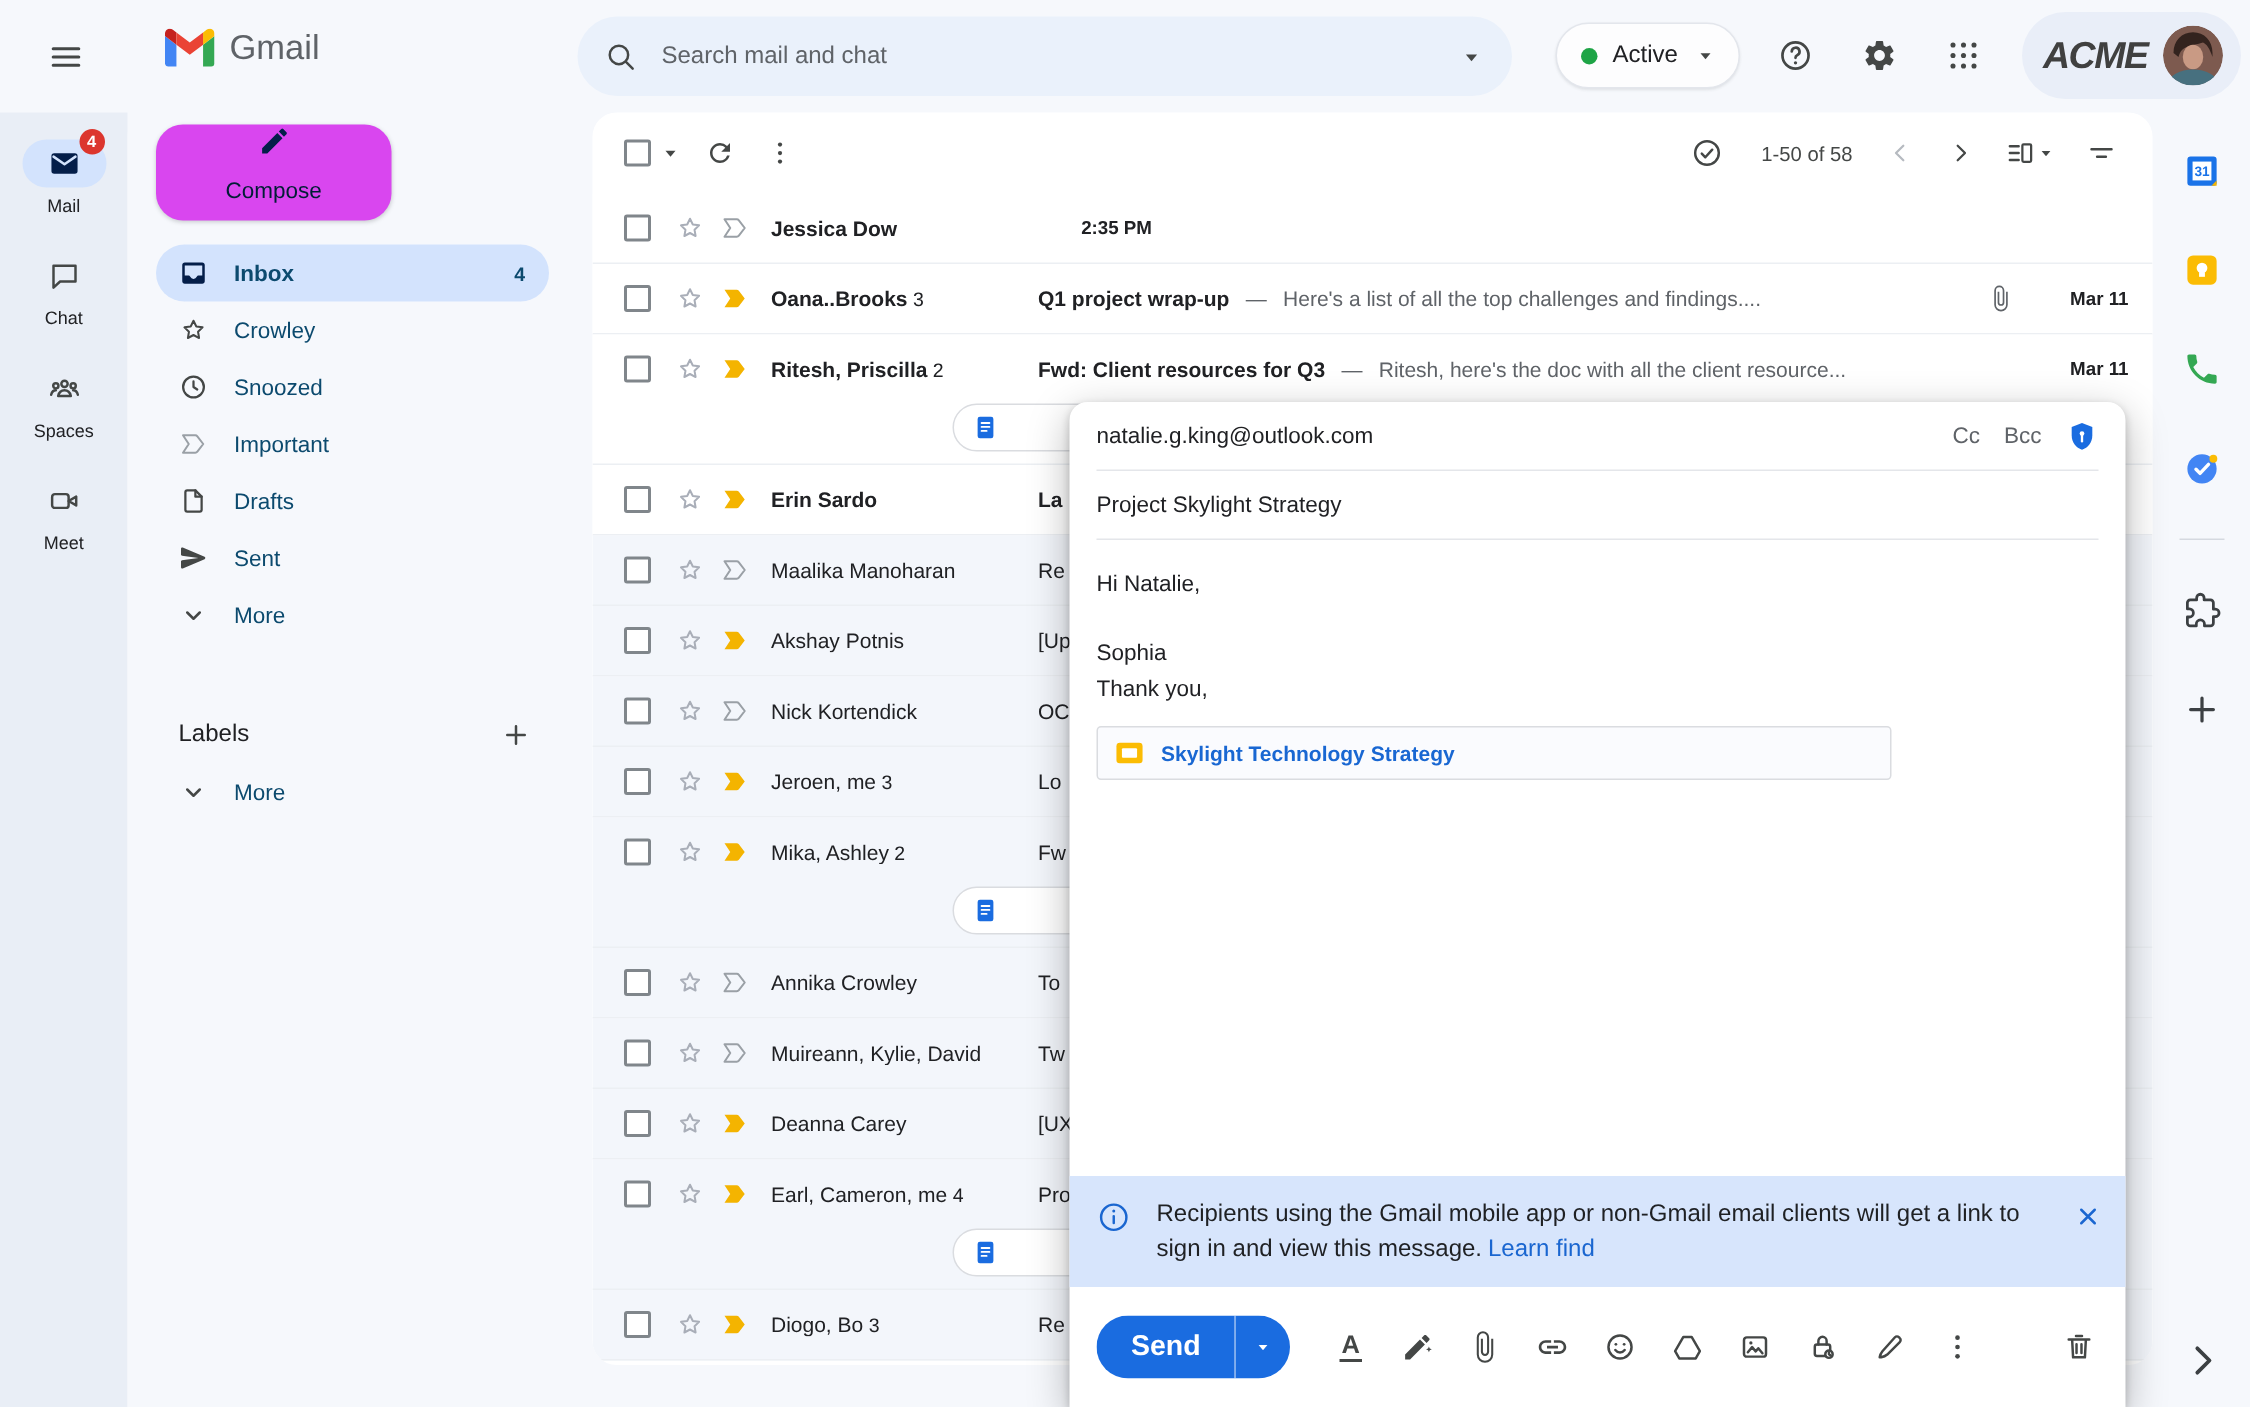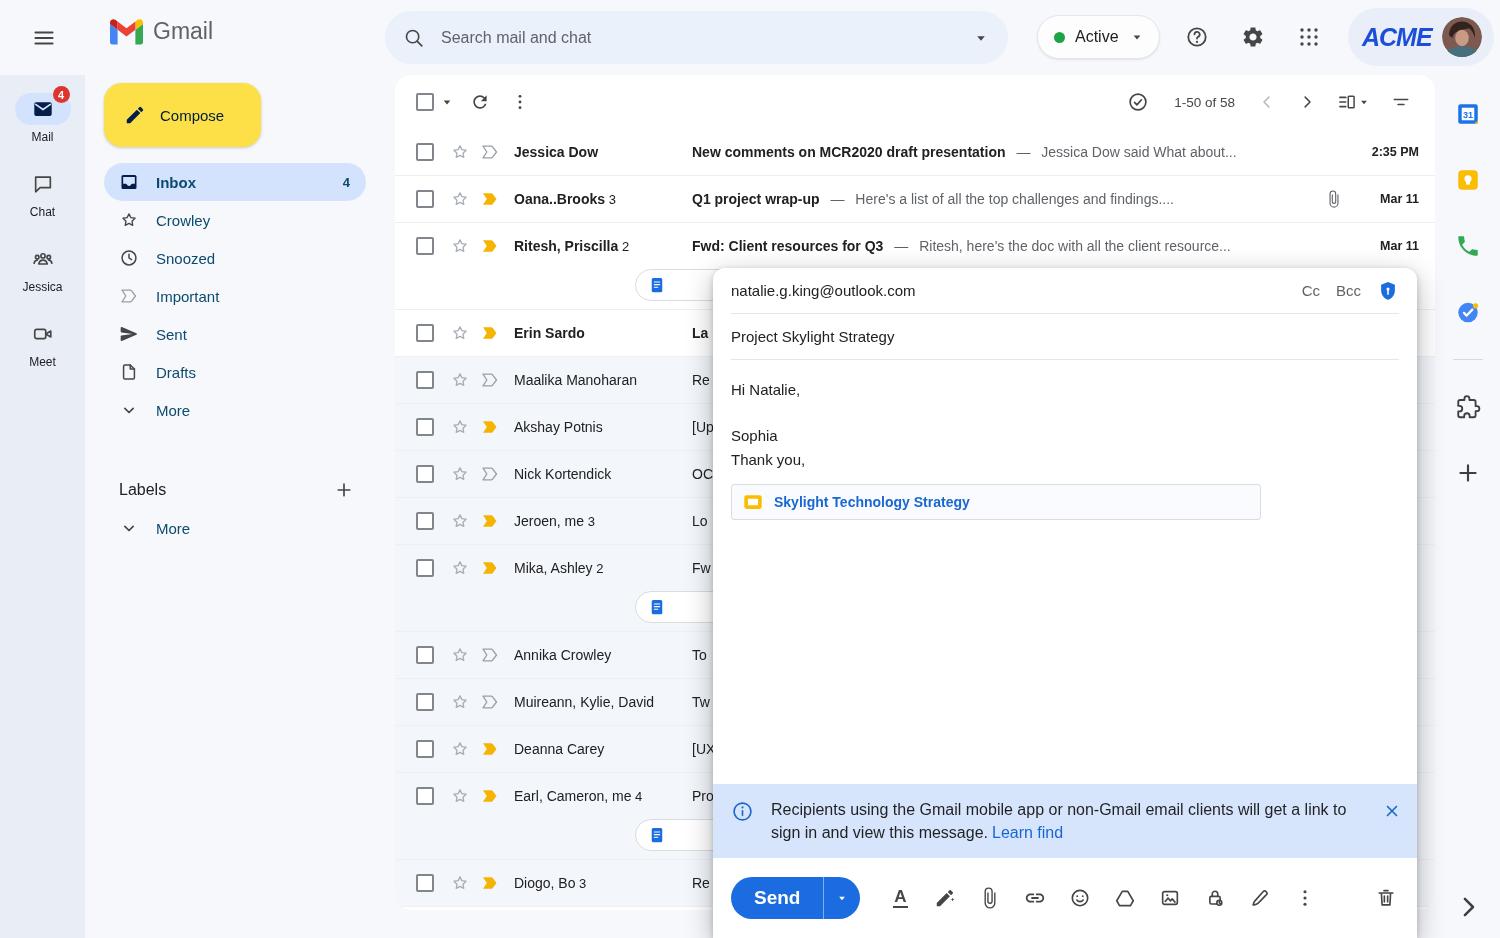--- a/index.html
+++ b/index.html
@@ -18,35 +18,35 @@
   .brandtxt{font-size:23px;color:#5f6368;}
   .search{position:absolute;left:385px;top:11px;width:623px;height:53px;background:#eaf1fb;border-radius:27px;display:flex;align-items:center;padding:0 18px;gap:14px;}
   .search .ic{color:#444746}
   .searchinput{flex:1;border:none;outline:none;background:transparent;font-size:16px;color:#202124;}
   .searchinput::placeholder{color:#5f6368;opacity:1;}
   .activechip{position:absolute;left:1037px;top:15px;height:44px;border-radius:22px;background:#fdfdfe;border:1px solid #e3e6ec;box-shadow:0 1px 2px rgba(60,64,67,.12);display:flex;align-items:center;gap:10px;padding:0 14px 0 16px;font-size:16px;color:#202124;cursor:pointer;}
   .gdot{width:11px;height:11px;border-radius:50%;background:#1ea446;}
   .activechip .ic{color:#444746}
   .tbicon{position:absolute;top:14px;width:46px;height:46px;border-radius:50%;display:flex;align-items:center;justify-content:center;color:#444746;cursor:pointer;}
   .accpill{position:absolute;left:1348px;top:8px;width:146px;height:58px;border-radius:29px;background:#e9eef8;display:flex;align-items:center;gap:10px;padding:0 9px 0 14px;}
-  .acme{font-size:25px;font-weight:bold;font-style:italic;color:#1d4ed8;letter-spacing:-1px;}
+  .acme{font-size:25px;font-weight:bold;font-style:italic;color:#404040;letter-spacing:-1px;}
   .avatar{width:40px;height:40px;border-radius:50%;overflow:hidden;flex:none;cursor:pointer;}
   .avatar svg{width:100%;height:100%;display:block}
 
   
   .rail{position:absolute;left:0;top:75px;width:85px;bottom:0;background:#e9eef6;padding-top:18px;}
   .rail-item{display:flex;flex-direction:column;align-items:center;margin-bottom:24px;cursor:pointer;}
   .rail-pill{width:56px;height:32px;border-radius:16px;display:flex;align-items:center;justify-content:center;position:relative;color:#444746;}
   .rail-item.active .rail-pill{background:#d3e3fd;color:#041e49;}
   .rail-label{font-size:12px;color:#202124;margin-top:5px;}
   .badge{position:absolute;top:-7px;right:1px;min-width:17px;height:17px;border-radius:9px;background:#dc362e;color:#fff;font-size:11px;font-weight:bold;display:flex;align-items:center;justify-content:center;padding:0 3px;}
 
   
   .sidebar{position:absolute;left:85px;top:75px;width:310px;bottom:0;background:#f6f8fc;border-top-left-radius:16px;padding:8px 0 0 19px;}
-  .composebtn{width:157px;height:64px;border-radius:18px;background:#fde047;display:flex;align-items:center;gap:14px;padding:0 20px;box-shadow:0 1px 3px rgba(60,64,67,.25);cursor:pointer;color:#041e49;margin-bottom:16px;}
+  .composebtn{width:157px;height:64px;border-radius:18px;background:#d946ef;display:flex;align-items:center;gap:14px;padding:0 20px;box-shadow:0 1px 3px rgba(60,64,67,.25);cursor:pointer;color:#041e49;margin-bottom:16px;flex-direction:column;}
   .composebtn .lbl{font-size:15px;font-weight:500;color:#001d35;}
   .nav-item{width:262px;height:38px;border-radius:19px;display:flex;align-items:center;gap:17px;padding:0 16px 0 15px;color:#0c4a6e;font-size:15px;cursor:pointer;}
   .nav-item .ic{color:#444746;flex:none;}
   .nav-item .nlabel{flex:1;white-space:nowrap;}
   .nav-item .ncount{font-size:13px;font-weight:bold;}
   .nav-item.active{background:#d3e3fd;font-weight:bold;}
   .nav-item.active .ic{color:#041e49;}
   .labelsrow{width:262px;display:flex;align-items:center;padding:0 12px 0 15px;margin-top:42px;height:38px;}
   .labelsrow .ltitle{flex:1;font-size:16px;color:#202124;}
   .labelsrow .ic{color:#444746;cursor:pointer;}
@@ -234,21 +234,21 @@
         <div class="rail-pill">
           <span class="ic ic22">
             <svg viewBox="0 0 24 24" fill="none" stroke="currentColor" stroke-width="1.8" stroke-linecap="round" stroke-linejoin="round">
               <circle cx="12" cy="8.6" r="2.3"></circle>
               <circle cx="5.7" cy="10" r="1.9"></circle>
               <circle cx="18.3" cy="10" r="1.9"></circle>
               <path d="M2.3 16.6c.5-2.1 1.7-3.3 3.4-3.3M21.7 16.6c-.5-2.1-1.7-3.3-3.4-3.3M7.4 17.4c.6-2.6 2.3-4.1 4.6-4.1s4 1.5 4.6 4.1z"></path>
             </svg>
           </span>
         </div>
-        <div class="rail-label">Jessica</div>
+        <div class="rail-label">Spaces</div>
       </div>
       <div class="rail-item">
         <div class="rail-pill">
           <span class="ic ic22">
             <svg viewBox="0 0 24 24" fill="none" stroke="currentColor" stroke-width="1.8" stroke-linecap="round" stroke-linejoin="round">
               <rect x="3" y="7" width="12" height="10" rx="2"></rect>
               <path d="M15 12l5.5-3.2v6.4z"></path>
             </svg>
           </span>
         </div>
@@ -295,34 +295,34 @@
         <div class="nav-item">
           <span class="ic ic20 marker gray">
             <svg viewBox="0 0 24 24" fill="none" stroke="currentColor" stroke-width="1.8" stroke-linecap="round" stroke-linejoin="round">
               <path d="M3.6 5h9.8c.66 0 1.28.3 1.68.82L19.8 12l-4.72 6.18c-.4.52-1.02.82-1.68.82H3.6l4.6-7z" stroke-width="1.6"></path>
             </svg>
           </span>
           <span class="nlabel">Important</span>
         </div>
         <div class="nav-item">
           <span class="ic ic20">
-            <svg viewBox="0 0 24 24" fill="currentColor" stroke="none">
-              <path d="M3.4 20.4l17.45-7.48c.81-.35.81-1.49 0-1.84L3.4 3.6c-.66-.29-1.39.2-1.39.91L2 9.12c0 .5.37.93.87.99L16 12 2.87 13.88c-.5.07-.87.5-.87 1l.01 4.61c0 .71.73 1.2 1.39.91z"></path>
-            </svg>
-          </span>
-          <span class="nlabel">Sent</span>
+            <svg viewBox="0 0 24 24" fill="none" stroke="currentColor" stroke-width="1.8" stroke-linecap="round" stroke-linejoin="round">
+              <path d="M13.5 3.5H7A1.5 1.5 0 0 0 5.5 5v14A1.5 1.5 0 0 0 7 20.5h10a1.5 1.5 0 0 0 1.5-1.5V8.5z"></path>
+              <path d="M13.5 3.5v5h5"></path>
+            </svg>
+          </span>
+          <span class="nlabel">Drafts</span>
         </div>
         <div class="nav-item">
           <span class="ic ic20">
-            <svg viewBox="0 0 24 24" fill="none" stroke="currentColor" stroke-width="1.8" stroke-linecap="round" stroke-linejoin="round">
-              <path d="M13.5 3.5H7A1.5 1.5 0 0 0 5.5 5v14A1.5 1.5 0 0 0 7 20.5h10a1.5 1.5 0 0 0 1.5-1.5V8.5z"></path>
-              <path d="M13.5 3.5v5h5"></path>
-            </svg>
-          </span>
-          <span class="nlabel">Drafts</span>
+            <svg viewBox="0 0 24 24" fill="currentColor" stroke="none">
+              <path d="M3.4 20.4l17.45-7.48c.81-.35.81-1.49 0-1.84L3.4 3.6c-.66-.29-1.39.2-1.39.91L2 9.12c0 .5.37.93.87.99L16 12 2.87 13.88c-.5.07-.87.5-.87 1l.01 4.61c0 .71.73 1.2 1.39.91z"></path>
+            </svg>
+          </span>
+          <span class="nlabel">Sent</span>
         </div>
         <div class="nav-item">
           <span class="ic ic20">
             <svg viewBox="0 0 24 24" fill="none" stroke="currentColor" stroke-width="1.8" stroke-linecap="round" stroke-linejoin="round">
               <path d="M7 10l5 5 5-5" stroke-width="2"></path>
             </svg>
           </span>
           <span class="nlabel">More</span>
         </div>
       </div>
@@ -423,21 +423,20 @@
               <svg viewBox="0 0 24 24" fill="none" stroke="currentColor" stroke-width="1.8" stroke-linecap="round" stroke-linejoin="round">
                 <path d="M12 4.6l2.25 4.55 5 .73-3.62 3.53.85 5L12 16l-4.48 2.4.85-5-3.62-3.52 5-.73z" stroke-width="1.6"></path>
               </svg>
             </span>
             <span class="ic ic20 marker gray">
               <svg viewBox="0 0 24 24" fill="none" stroke="currentColor" stroke-width="1.8" stroke-linecap="round" stroke-linejoin="round">
                 <path d="M3.6 5h9.8c.66 0 1.28.3 1.68.82L19.8 12l-4.72 6.18c-.4.52-1.02.82-1.68.82H3.6l4.6-7z" stroke-width="1.6"></path>
               </svg>
             </span>
             <span class="sender">Jessica Dow</span>
-            <span class="subwrap"><span class="subj">New comments on MCR2020 draft presentation</span><span class="sep"> — </span><span class="snip">Jessica Dow said What about...</span></span>
             <span class="rdate">2:35 PM</span>
           </div>
         </div>
         <div class="rowgroup unread">
           <div class="rowline">
             <span class="cb"></span>
             <span class="ic ic20 star">
               <svg viewBox="0 0 24 24" fill="none" stroke="currentColor" stroke-width="1.8" stroke-linecap="round" stroke-linejoin="round">
                 <path d="M12 4.6l2.25 4.55 5 .73-3.62 3.53.85 5L12 16l-4.48 2.4.85-5-3.62-3.52 5-.73z" stroke-width="1.6"></path>
               </svg>

